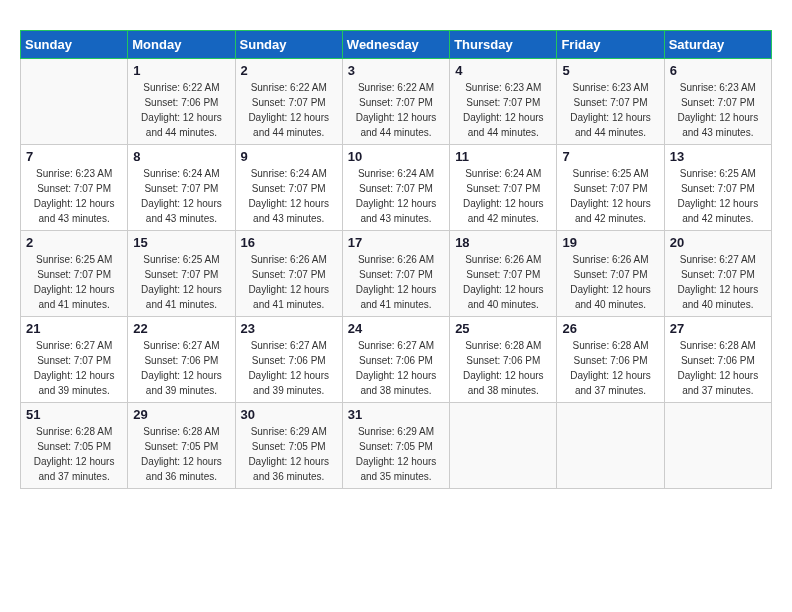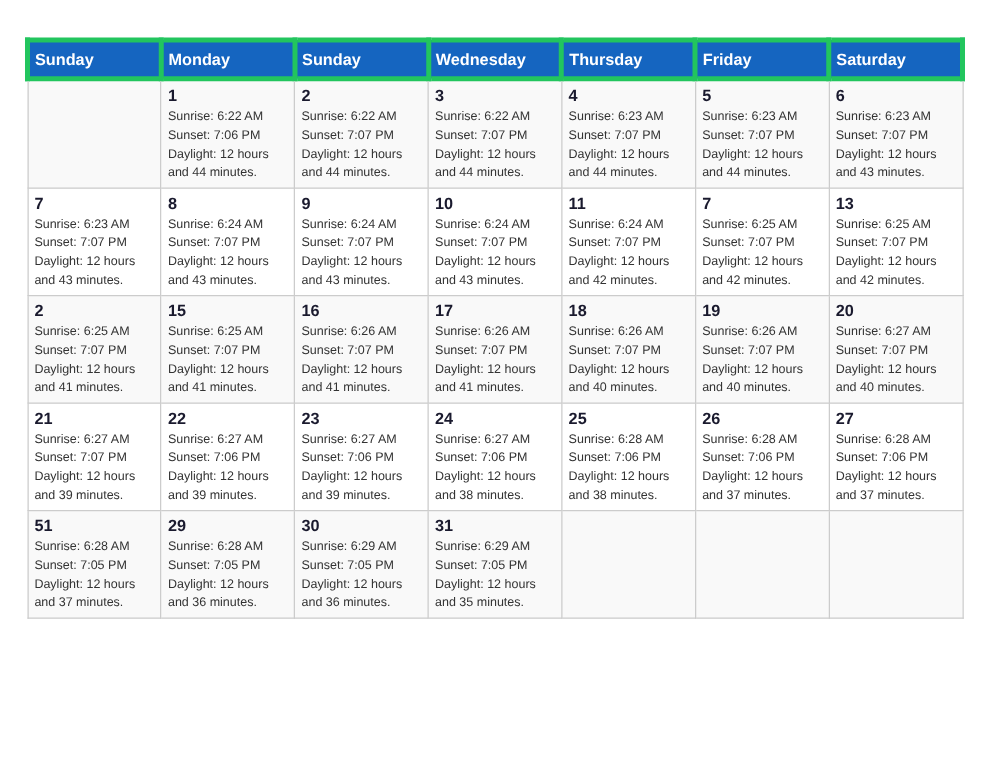--- a/index.html
+++ b/index.html
@@ -44,21 +44,21 @@
     }
     thead tr {
       background-color: #1565c0;
       color: #fff;
     }
     thead th {
       padding: 6px 4px;
       font-size: 13px;
       font-weight: bold;
       text-align: left;
-      border: 4px solid #22c55e;
+      border: 1px solid #22c55e;
     }
     tbody tr {
       vertical-align: top;
     }
     tbody td {
       border: 1px solid #ccc;
       padding: 4px 5px;
       font-size: 10.5px;
       color: #222;
       height: 80px;
@@ -67,20 +67,21 @@
       font-size: 13px;
       font-weight: bold;
       color: #1a1a2e;
       display: block;
       margin-bottom: 2px;
     }
     .cell-info {
       font-size: 10px;
       color: #333;
       line-height: 1.5;
+      text-align: center;
     }
     tbody tr:nth-child(odd) {
       background-color: #f9f9f9;
     }
     tbody tr:nth-child(even) {
       background-color: #ffffff;
     }
   </style>
 </head>
 <body>

